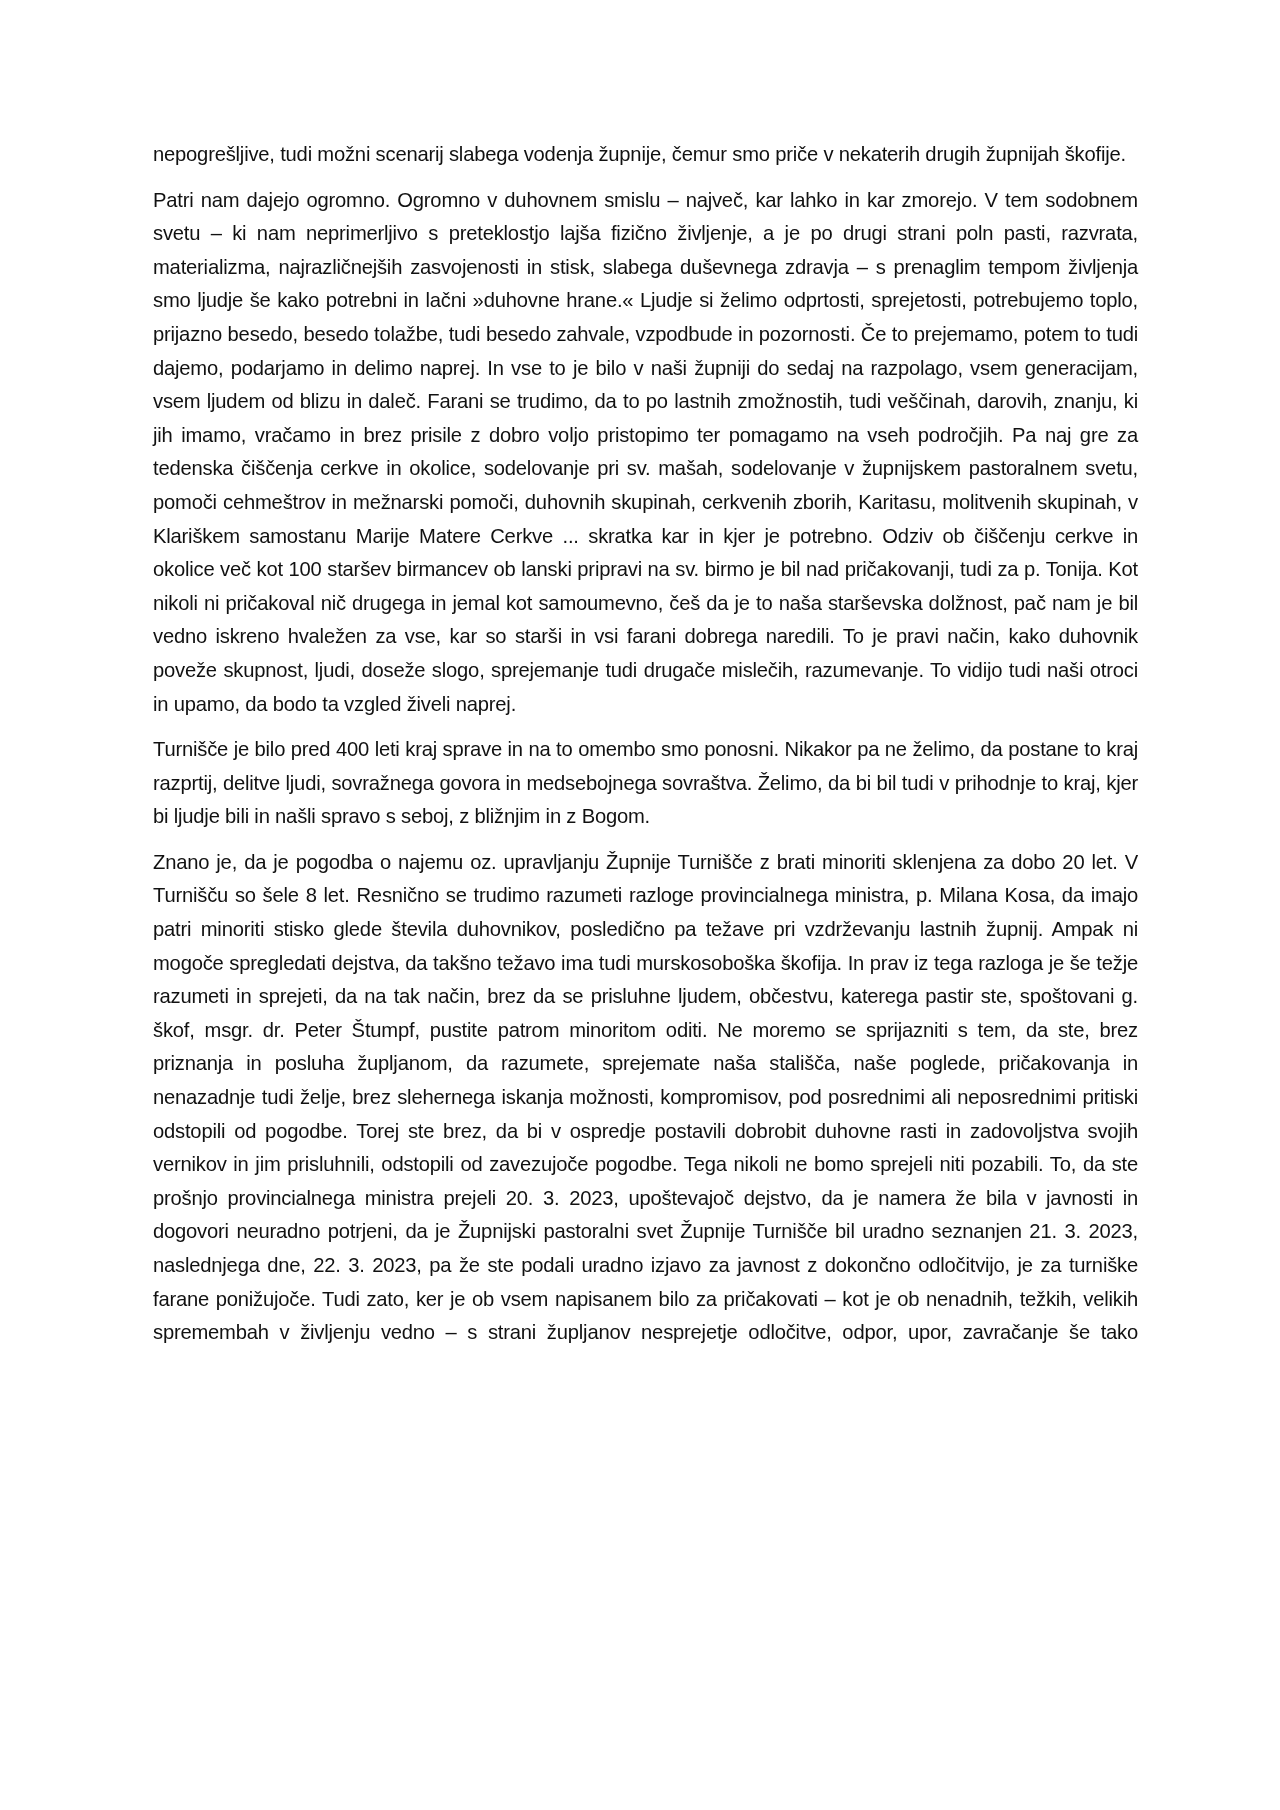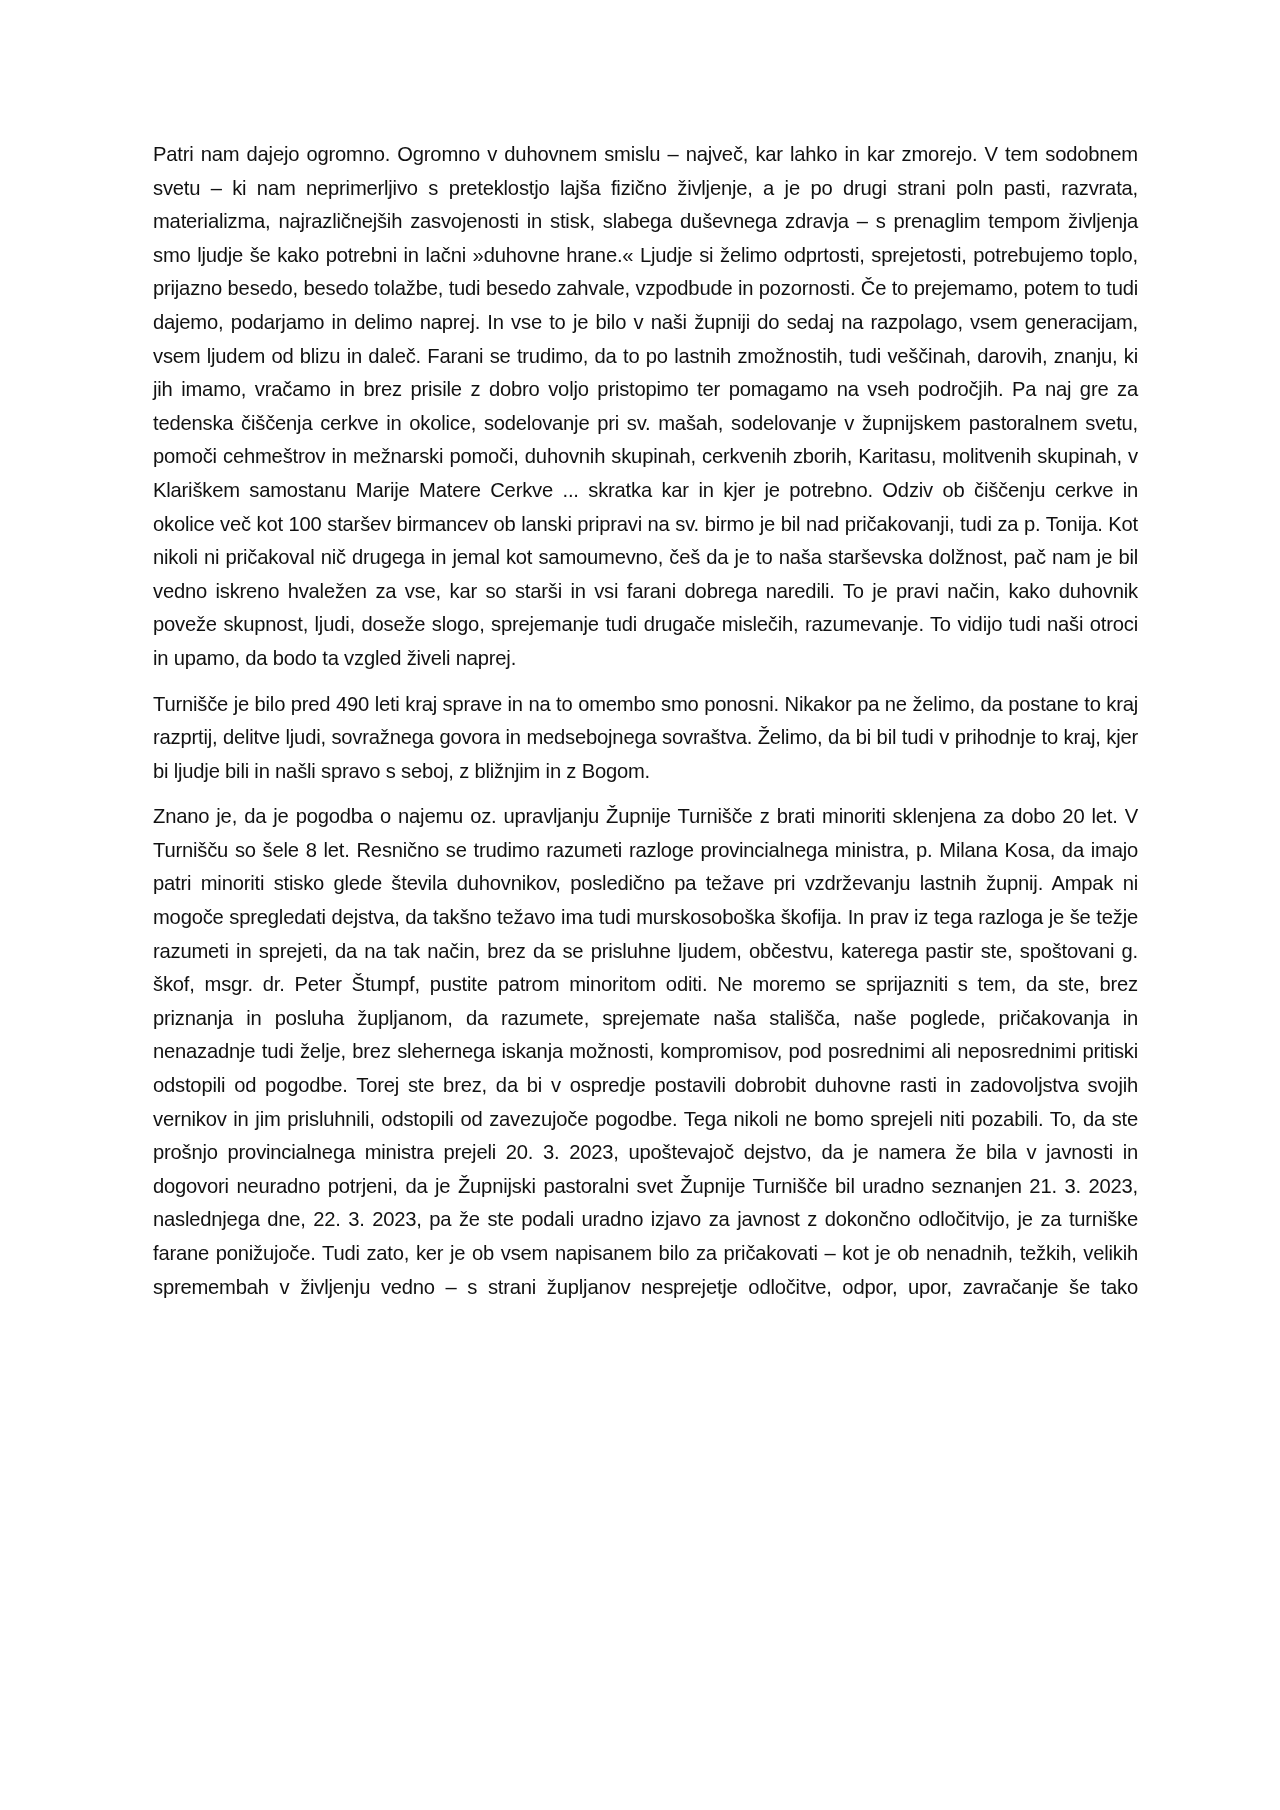--- a/index.html
+++ b/index.html
@@ -18,16 +18,17 @@
     margin: 0 0 12px 0;
     text-align: justify;
     letter-spacing: -0.2px;
   }
   .para.last { text-align-last: justify; }
 </style>
 </head>
 <body>
 
 <div class="page">
+  <p class="para">nepogrešljive, tudi možni scenarij slabega vodenja župnije, čemur smo priče v nekaterih drugih župnijah škofije.</p>
   <p class="para">Patri nam dajejo ogromno. Ogromno v duhovnem smislu – največ, kar lahko in kar zmorejo. V tem sodobnem svetu – ki nam neprimerljivo s preteklostjo lajša fizično življenje, a je po drugi strani poln pasti, razvrata, materializma, najrazličnejših zasvojenosti in stisk, slabega duševnega zdravja – s prenaglim tempom življenja smo ljudje še kako potrebni in lačni »duhovne hrane.« Ljudje si želimo odprtosti, sprejetosti, potrebujemo toplo, prijazno besedo, besedo tolažbe, tudi besedo zahvale, vzpodbude in pozornosti. Če to prejemamo, potem to tudi dajemo, podarjamo in delimo naprej. In vse to je bilo v naši župniji do sedaj na razpolago, vsem generacijam, vsem ljudem od blizu in daleč. Farani se trudimo, da to po lastnih zmožnostih,  tudi veščinah, darovih, znanju, ki jih imamo, vračamo in brez prisile z dobro voljo pristopimo ter pomagamo na vseh področjih. Pa naj gre za tedenska čiščenja cerkve in okolice, sodelovanje pri sv. mašah, sodelovanje v župnijskem pastoralnem svetu, pomoči cehmeštrov in mežnarski pomoči, duhovnih skupinah, cerkvenih zborih, Karitasu, molitvenih skupinah, v Klariškem samostanu Marije Matere Cerkve ... skratka kar in kjer je potrebno. Odziv ob čiščenju cerkve in okolice več kot 100 staršev birmancev ob lanski pripravi na sv. birmo je bil nad pričakovanji, tudi za p. Tonija. Kot nikoli ni pričakoval nič drugega in jemal kot samoumevno, češ da je to naša starševska dolžnost, pač nam je bil vedno iskreno hvaležen za vse, kar so starši in vsi farani dobrega naredili. To je pravi način, kako duhovnik poveže skupnost, ljudi, doseže slogo, sprejemanje tudi drugače mislečih, razumevanje. To vidijo tudi naši otroci in upamo, da bodo ta vzgled živeli naprej.</p>
-  <p class="para">Turnišče je bilo pred 490 leti kraj sprave in na to omembo smo ponosni. Nikakor pa ne želimo, da postane to kraj razprtij, delitve ljudi, sovražnega govora in medsebojnega sovraštva. Želimo, da bi bil tudi v prihodnje to kraj, kjer bi ljudje bili in našli spravo s seboj, z bližnjim in z Bogom.</p>
+  <p class="para">Turnišče je bilo pred 400 leti kraj sprave in na to omembo smo ponosni. Nikakor pa ne želimo, da postane to kraj razprtij, delitve ljudi, sovražnega govora in medsebojnega sovraštva. Želimo, da bi bil tudi v prihodnje to kraj, kjer bi ljudje bili in našli spravo s seboj, z bližnjim in z Bogom.</p>
   <p class="para last">Znano je, da je pogodba o najemu oz. upravljanju Župnije Turnišče z brati minoriti sklenjena za dobo 20 let. V Turnišču so šele 8 let. Resnično se trudimo razumeti razloge provincialnega ministra, p. Milana Kosa, da imajo patri minoriti stisko glede števila duhovnikov, posledično pa težave pri vzdrževanju lastnih župnij. Ampak ni mogoče spregledati dejstva, da takšno težavo ima tudi murskosoboška škofija. In prav iz tega razloga je še težje razumeti in sprejeti, da na tak način, brez da se prisluhne ljudem, občestvu, katerega pastir ste, spoštovani g. škof, msgr. dr. Peter Štumpf, pustite patrom minoritom oditi. Ne moremo se sprijazniti s tem, da ste, brez priznanja in posluha župljanom, da razumete, sprejemate naša stališča, naše poglede, pričakovanja in nenazadnje tudi želje, brez slehernega iskanja možnosti, kompromisov, pod posrednimi ali neposrednimi pritiski  odstopili od pogodbe. Torej ste brez, da bi v ospredje postavili dobrobit duhovne rasti in zadovoljstva svojih vernikov in jim prisluhnili, odstopili od zavezujoče pogodbe. Tega nikoli ne bomo sprejeli niti pozabili. To, da ste prošnjo provincialnega ministra prejeli 20. 3. 2023, upoštevajoč dejstvo, da je namera že bila v javnosti in dogovori neuradno potrjeni, da je Župnijski pastoralni svet Župnije Turnišče bil uradno seznanjen 21. 3. 2023, naslednjega dne, 22. 3. 2023, pa že ste podali uradno izjavo za javnost z dokončno odločitvijo, je za turniške farane ponižujoče. Tudi zato, ker je ob vsem napisanem bilo za pričakovati – kot je ob nenadnih, težkih, velikih spremembah v življenju vedno – s strani župljanov nesprejetje odločitve, odpor, upor, zavračanje še tako</p>
 </div>
 
 </body></html>

